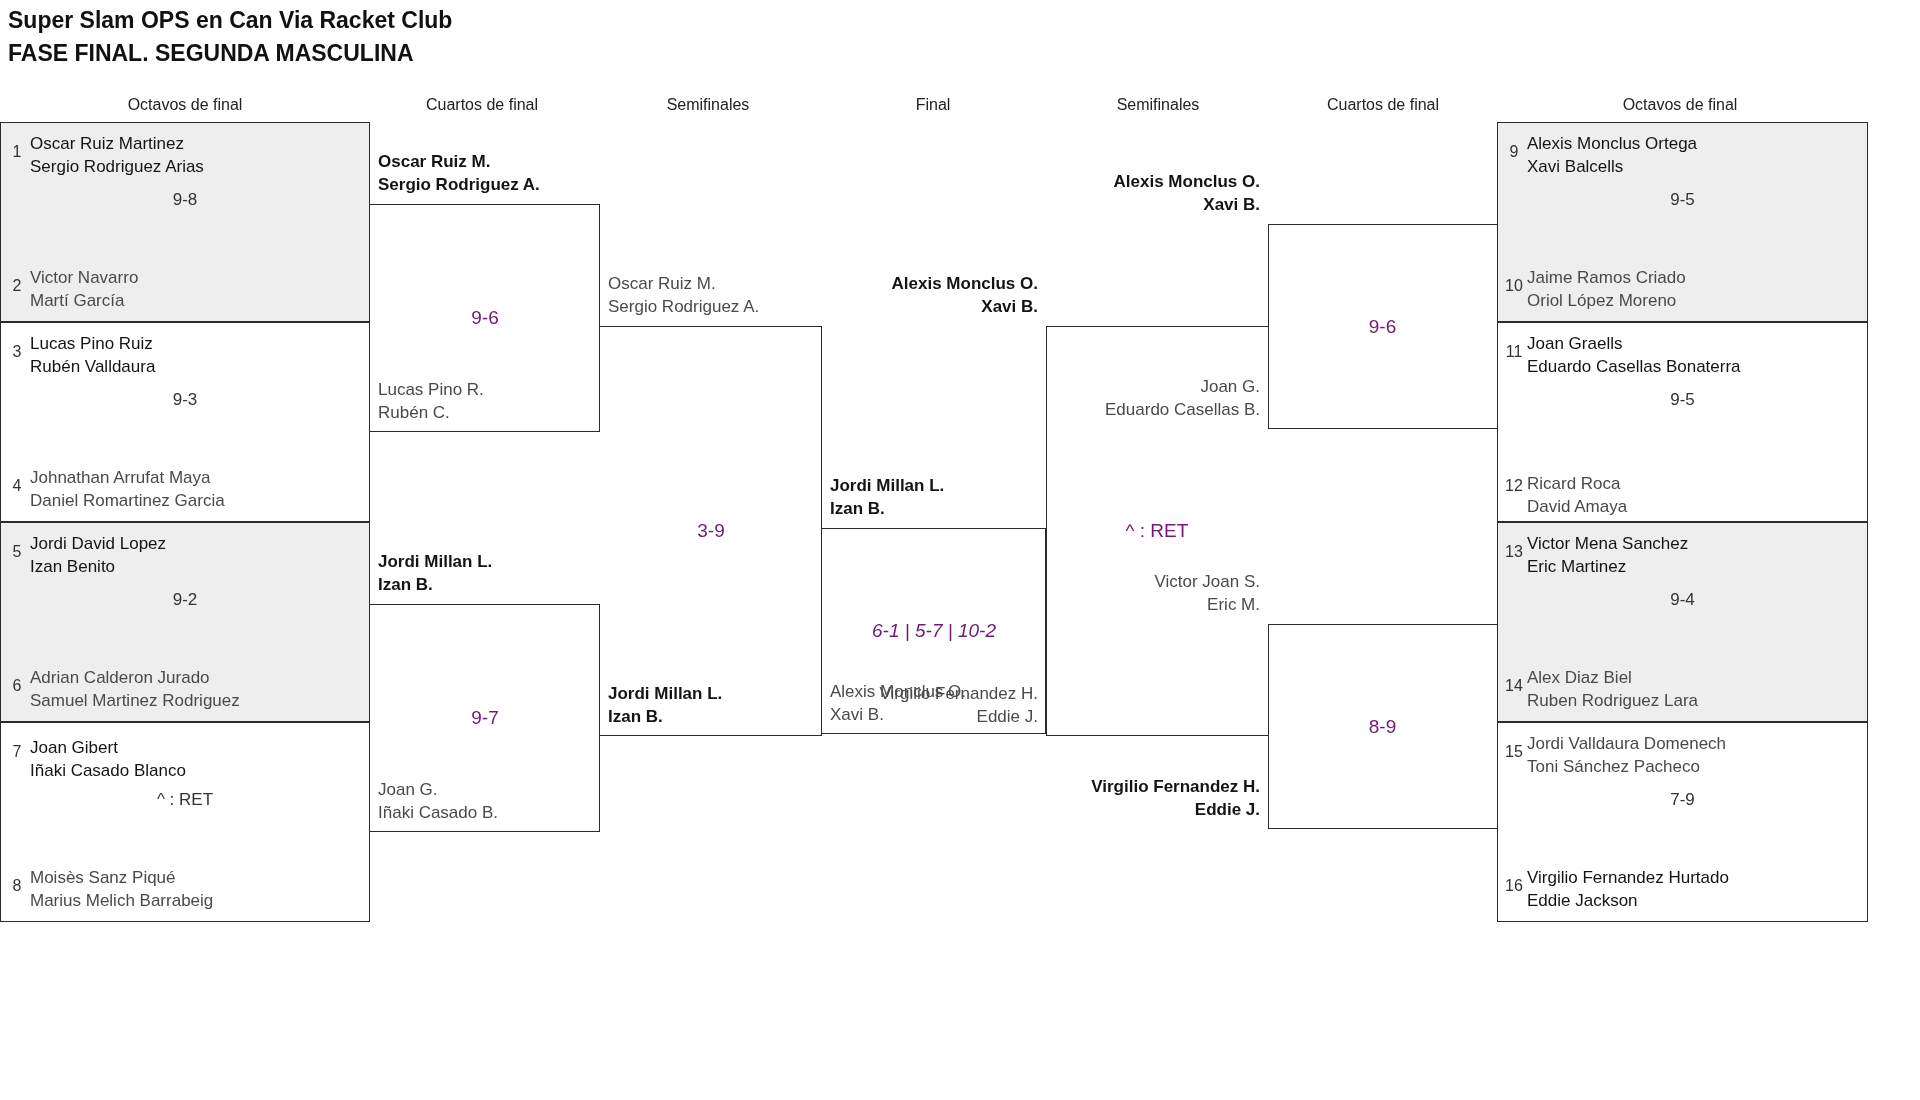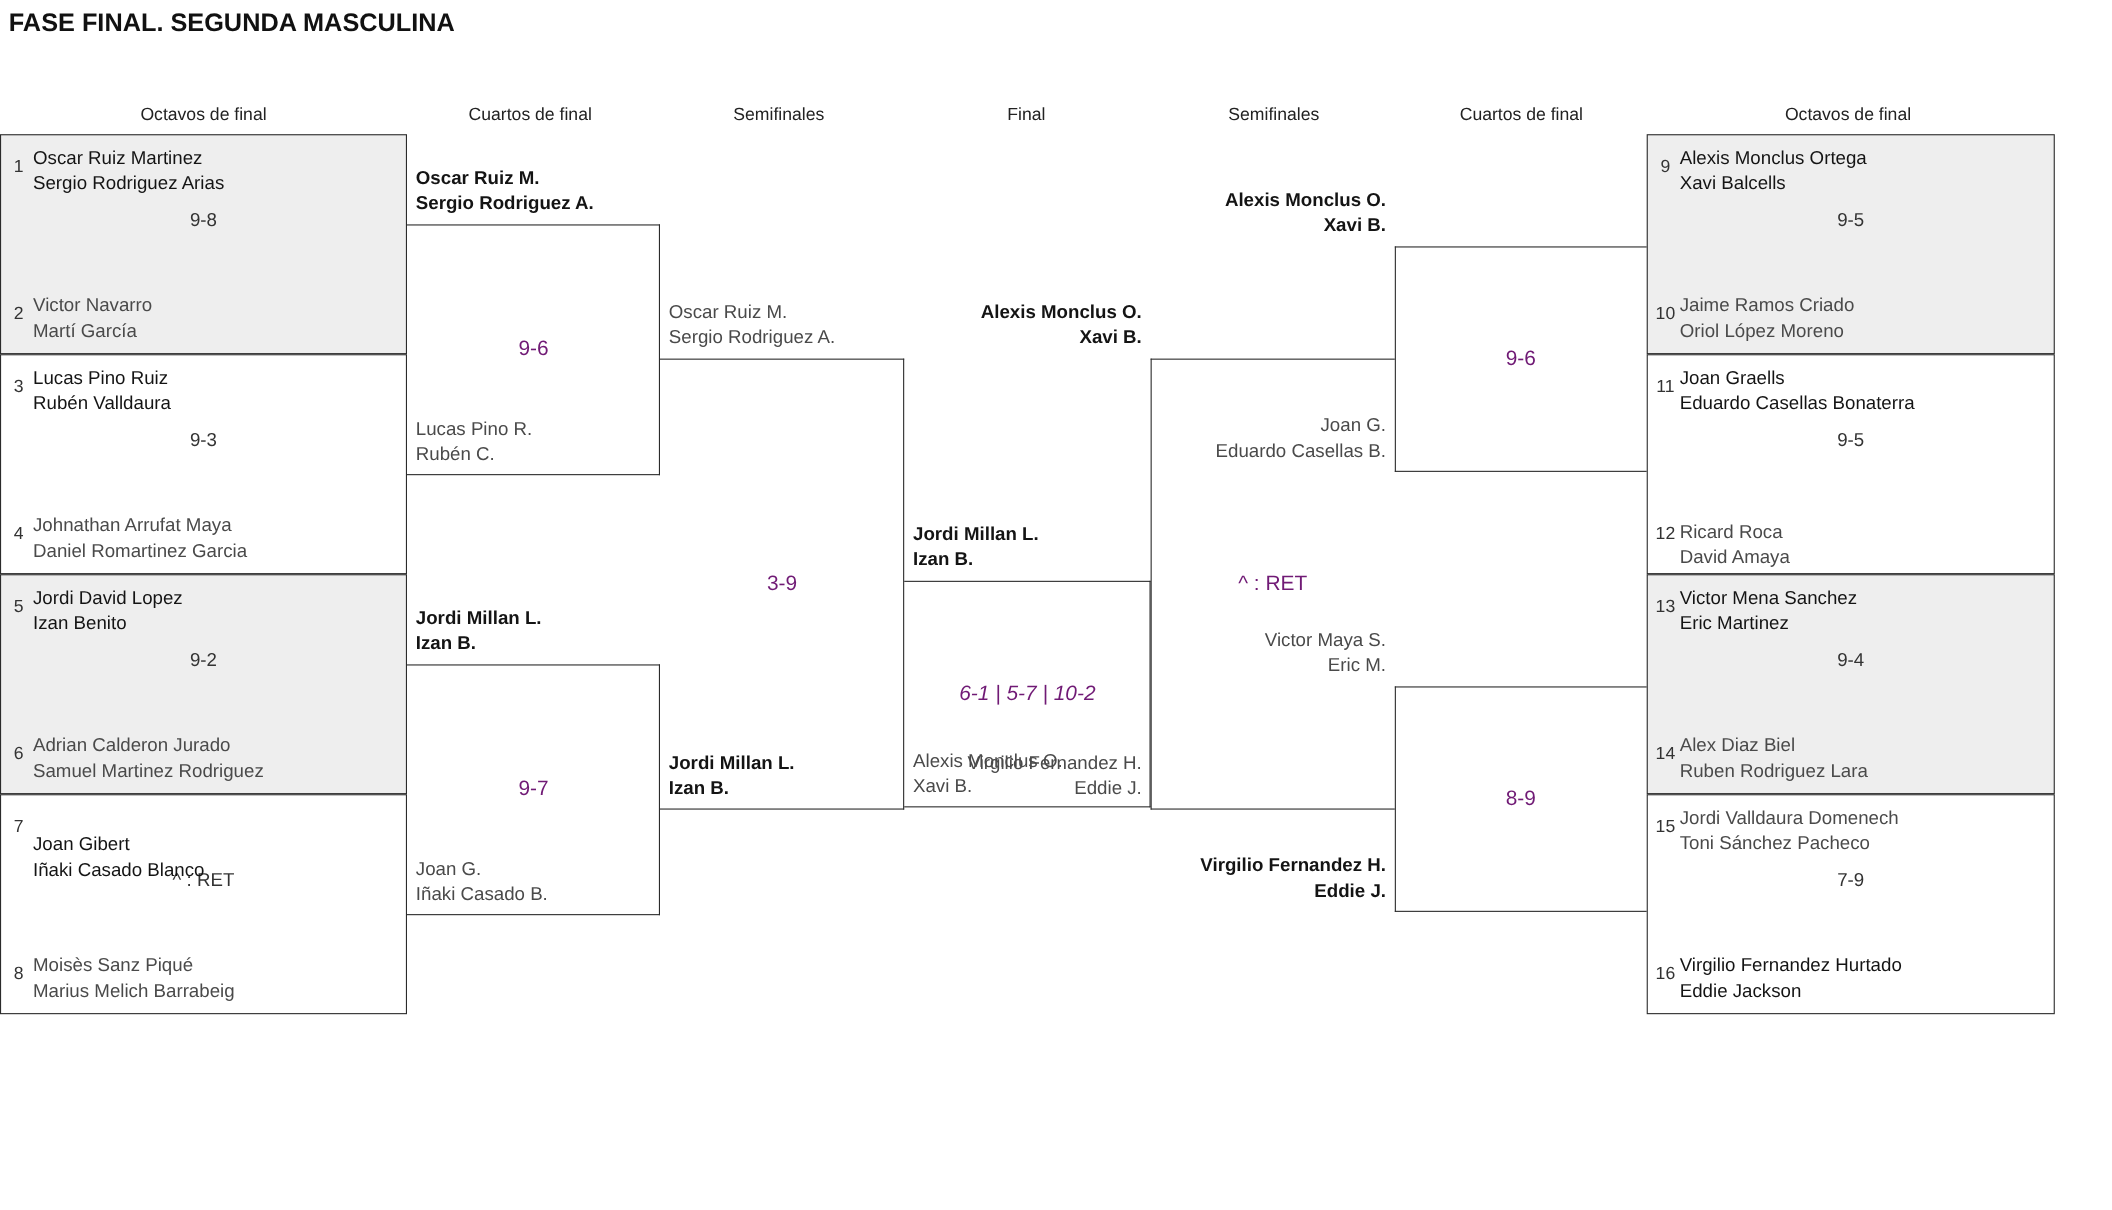--- a/index.html
+++ b/index.html
@@ -76,20 +76,21 @@
   .team.win  { font-weight: 700; color: #141414; }
   .team.lose { font-weight: 400; color: #4a4a4a; }
   .team.r    { text-align: right; }
 </style>
 </head>
 <body>
 
 <div id="root">
 
   <div class="title-block">
+    <div class="title-line">Super Slam OPS en Can Via Racket Club</div>
     <div class="title-line">FASE FINAL. SEGUNDA MASCULINA</div>
   </div>
 
 
   <div id="round-headers">
       <div class="round-hd" style="left: 185px;">Octavos de final</div>
       <div class="round-hd" style="left: 482px;">Cuartos de final</div>
       <div class="round-hd" style="left: 708px;">Semifinales</div>
       <div class="round-hd" style="left: 933px;">Final</div>
       <div class="round-hd" style="left: 1158px;">Semifinales</div>
@@ -130,21 +131,21 @@
         <div>Izan Benito</div>
       </div>
       <div class="seednum" style="left: 6px; top: 677px;">6</div>
       <div class="seedteam lose" style="left: 30px; top: 666px;">
         <div>Adrian Calderon Jurado</div>
         <div>Samuel Martinez Rodriguez</div>
       </div>
       <div class="seedcell" style="left: 0px; top: 722px; width: 370px; height: 200px;"></div>
       <div class="seedscore" style="left: 0px; top: 790px; width: 370px;">^ : RET</div>
       <div class="seednum" style="left: 6px; top: 743px;">7</div>
-      <div class="seedteam win" style="left: 30px; top: 756px;">
+      <div class="seedteam win" style="left: 30px; top: 736px;">
         <div>Joan Gibert</div>
         <div>Iñaki Casado Blanco</div>
       </div>
       <div class="seednum" style="left: 6px; top: 877px;">8</div>
       <div class="seedteam lose" style="left: 30px; top: 866px;">
         <div>Moisès Sanz Piqué</div>
         <div>Marius Melich Barrabeig</div>
       </div>
     </div>
   <div id="right-octavos">
@@ -255,21 +256,21 @@
         <div>Alexis Monclus O.</div>
         <div>Xavi B.</div>
       </div>
       <div class="team lose r" style="top: 375px; text-align: right; left: 960px; width: 300px;">
         <div>Joan G.</div>
         <div>Eduardo Casellas B.</div>
       </div>
       <div class="bbox noright" style="left: 1268px; top: 624px; width: 229px; height: 205px;"></div>
       <div class="bscore" style="left: 1268px; top: 715.5px; width: 229px; text-align: center;">8-9</div>
       <div class="team lose r" style="top: 570px; text-align: right; left: 960px; width: 300px;">
-        <div>Victor Maya S.</div>
+        <div>Victor Joan S.</div>
         <div>Eric M.</div>
       </div>
       <div class="team win r" style="top: 775px; text-align: right; left: 960px; width: 300px;">
         <div>Virgilio Fernandez H.</div>
         <div>Eddie J.</div>
       </div>
     </div>
 
 </div>
 

